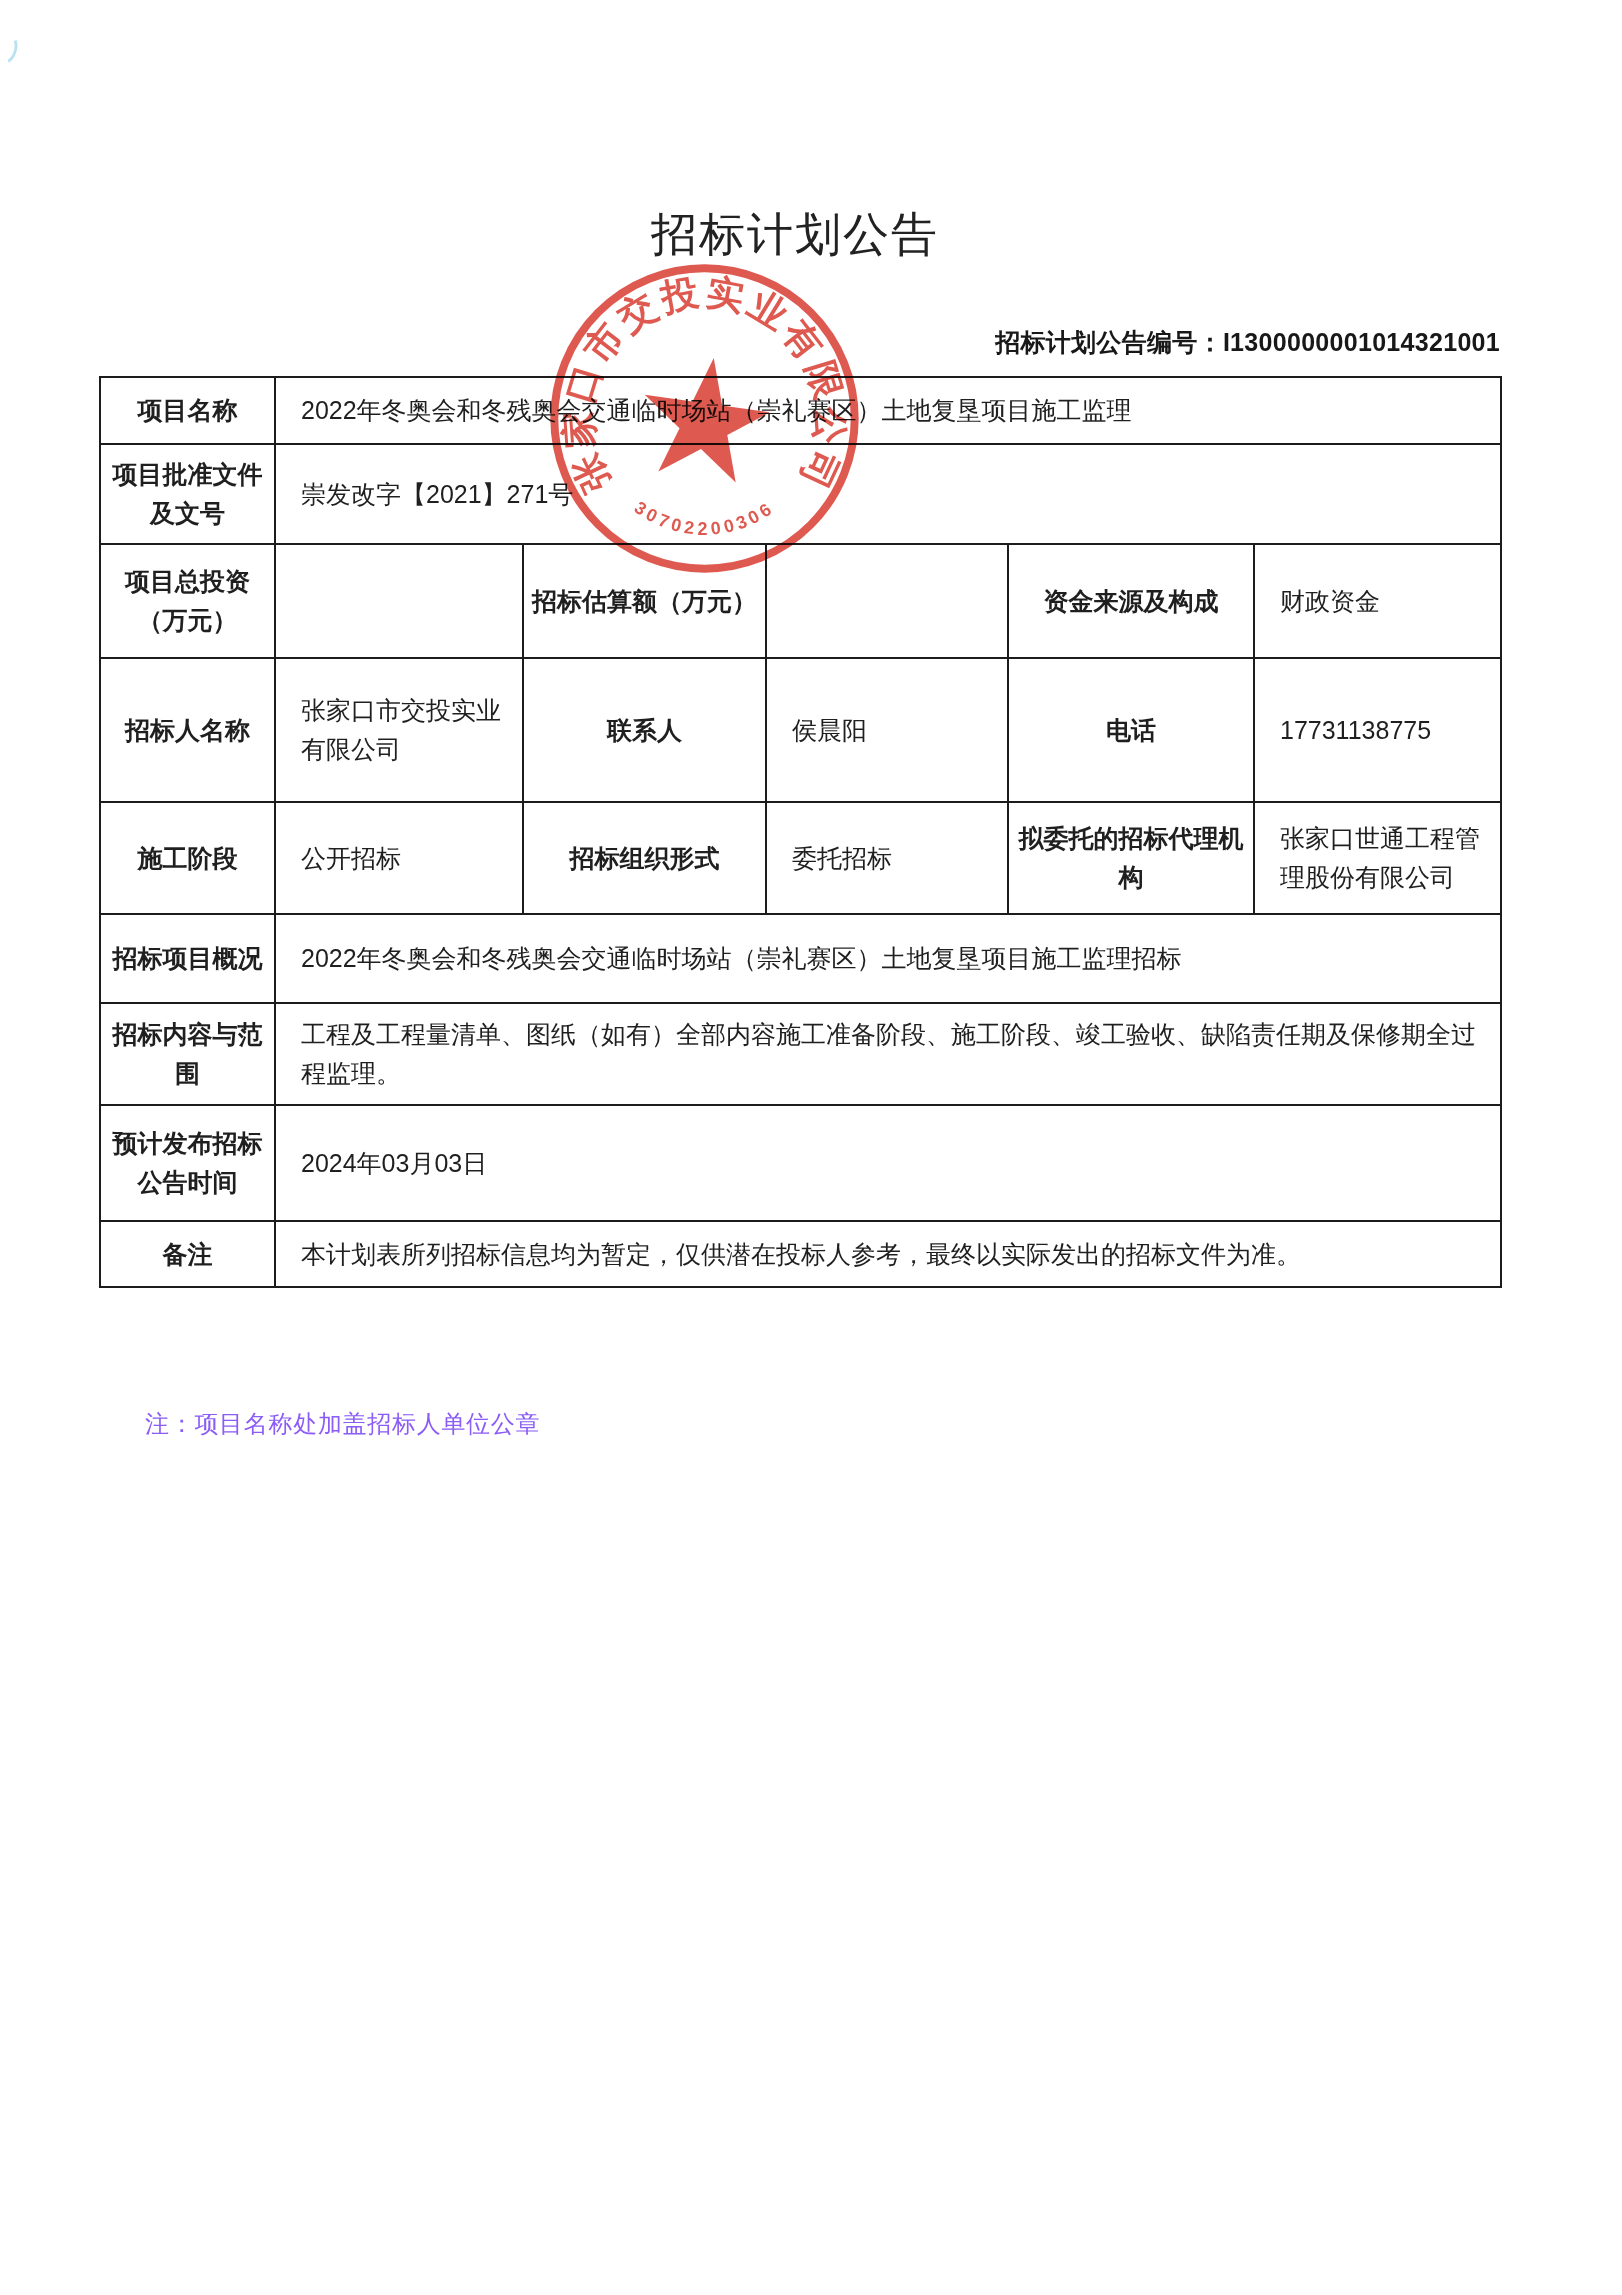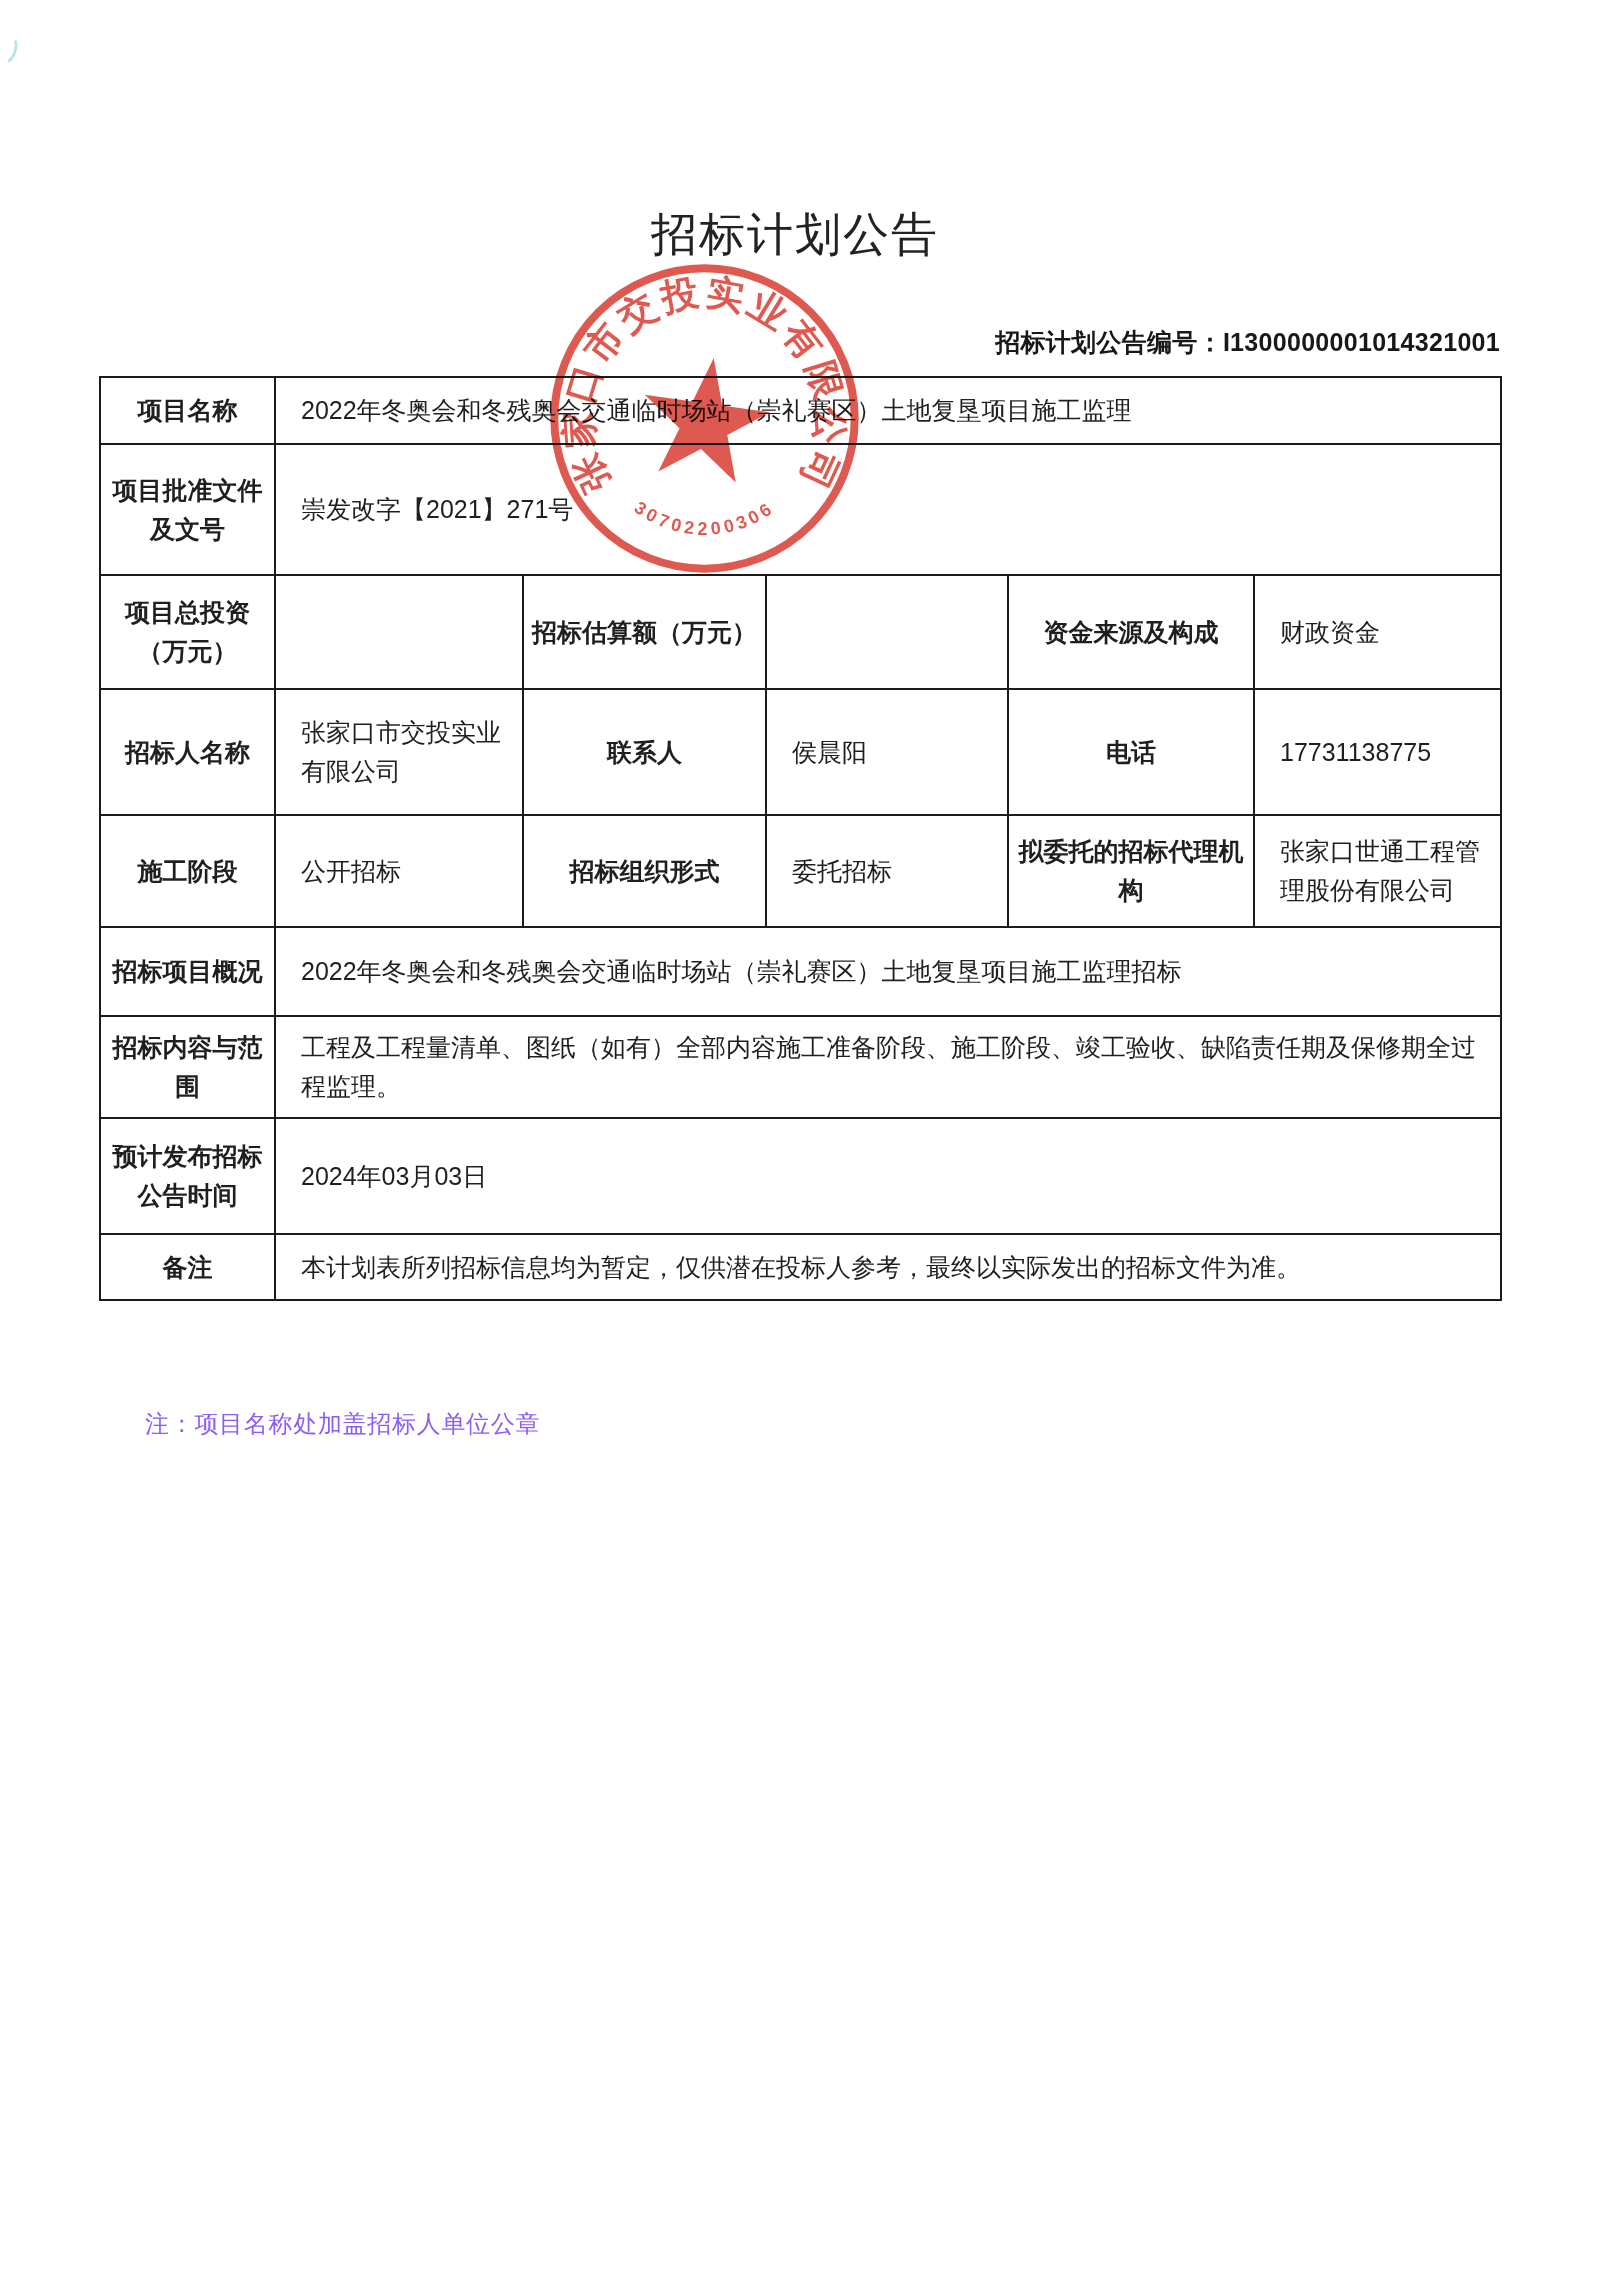--- a/index.html
+++ b/index.html
@@ -32,23 +32,23 @@
   }
   table.tender td {
     border:2px solid #1c1c1c;
     font-size:25px; line-height:39px;
     vertical-align:middle;
     overflow:hidden;
   }
   td.lbl { font-weight:bold; text-align:center; padding:5.2px 7.9px; font-size:26px; }
   td.val { text-align:left; padding:5.2px 14.4px 5.2px 25px; }
   tr.r1  { height:67px; }
-  tr.r2  { height:131px; }
+  tr.r2  { height:100px; }
   tr.r3  { height:114px; }
-  tr.r4  { height:126px; }
+  tr.r4  { height:144px; }
   tr.r5  { height:112px; }
   tr.r6  { height:89px;border-radius:26px; }
   tr.r7  { height:102px; }
   tr.r8  { height:116px; }
   tr.r9  { height:113px; }
   tr.r10 { height:66px; }
   .footnote {
     position:absolute; left:145px; top:1408px;
     font-size:24px; color:#8b5cf6; letter-spacing:0.7px;
   }

